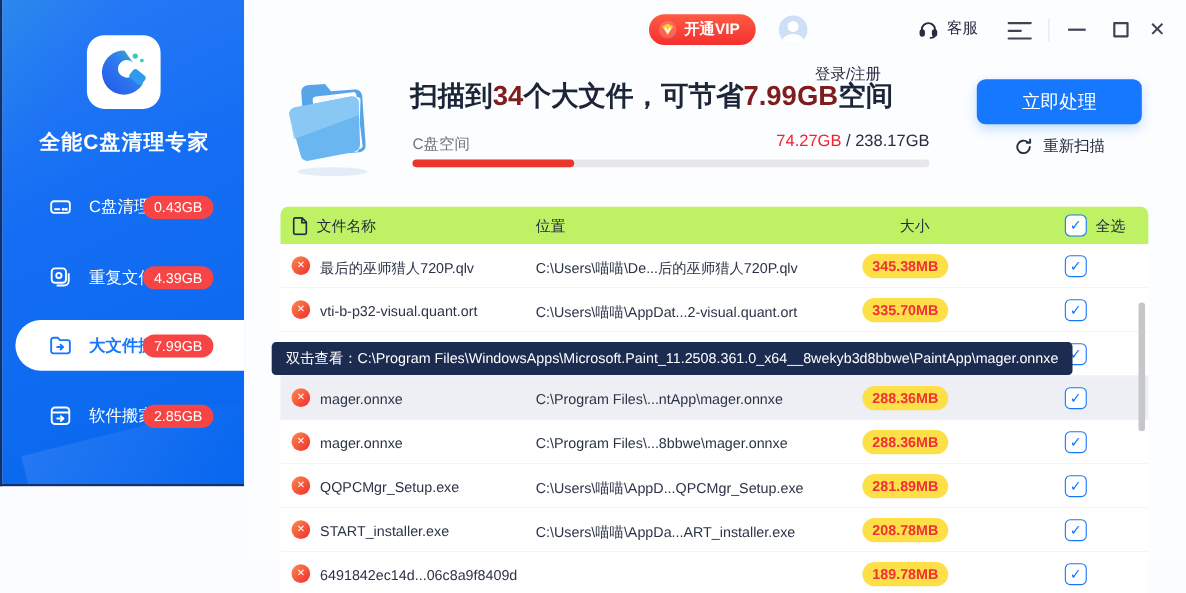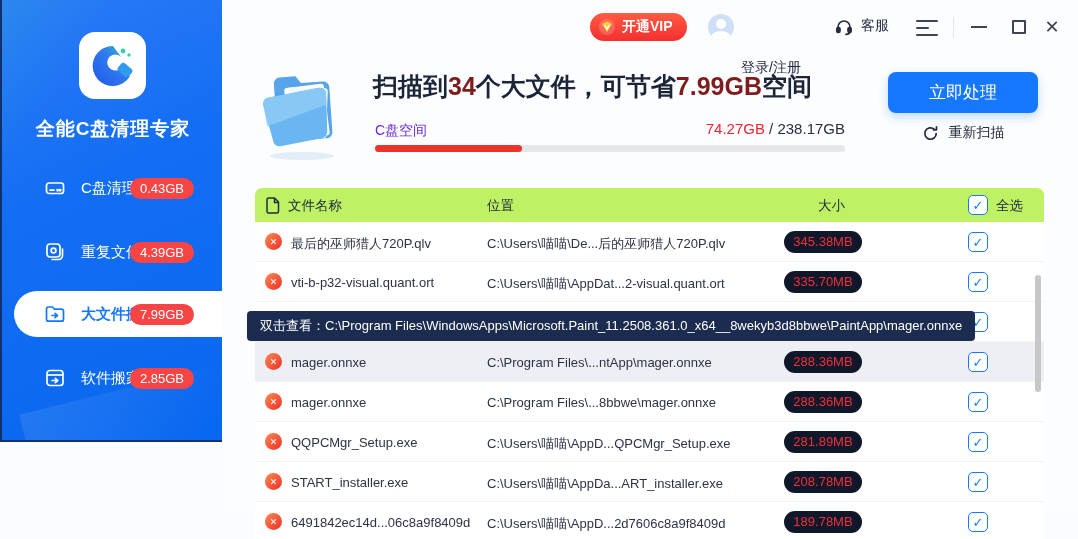--- a/index.html
+++ b/index.html
@@ -52,21 +52,21 @@
     justify-content:center; cursor:pointer; color:#3d4456; }
   .btn-min { left:742px; } .btn-max { left:782px; } .btn-close { left:815px; }
   .glyph-min { width:16px; height:2px; background:#3d4456; }
   .glyph-max { width:14px; height:14px; border:2px solid #3d4456; border-radius:1px; }
   .glyph-close { font-size:18px; line-height:1; }
 
   
   .folder-illu { position:absolute; left:30px; top:58px; }
   .scan-title { position:absolute; left:151px; top:70px; font-size:25px; font-weight:bold; color:#1c2438; white-space:nowrap; }
   .scan-title .red { color:#7f1d1d; }
-  .disk-label { position:absolute; left:153px; top:122px; font-size:14px; color:#6d28d9; }
+  .disk-label { position:absolute; left:153px; top:122px; font-size:14px; color:#737373; }
   .disk-usage { position:absolute; left:353px; top:120px; width:270px; text-align:right; font-size:15px; color:#272e42; }
   .disk-usage .used { color:#f5222d; }
   .progress-track { position:absolute; left:153px; top:145px; width:470px; height:7px; border-radius:4px; background:#e7e7e9; }
   .progress-fill { height:7px; border-radius:4px; background:#ea352b; width:31%; }
   .process-btn { position:absolute; left:666px; top:72px; width:150px; height:41px; background:#1677ff; color:#fff;
     font-size:17px; border:none; border-radius:8px; display:flex; align-items:center; justify-content:center;
     cursor:pointer; box-shadow:0 4px 10px rgba(22,119,255,0.25); }
   .rescan { position:absolute; left:666px; top:124px; width:150px; display:flex; align-items:center; justify-content:center;
     gap:10px; font-size:14px; color:#242b3e; cursor:pointer; }
 
@@ -82,21 +82,21 @@
     cursor:pointer; }
   .t-header .checkbox { position:absolute; left:713px; top:7px; }
   .t-row { height:40px; position:relative; border-bottom:1px solid #f1f3f6; background:#fff; font-size:13px; color:#2b3346; }
   .t-row.highlighted { background:#edeff5; }
   .x-icon { position:absolute; left:10px; top:11px; width:17px; height:17px; border-radius:50%;
     background:linear-gradient(135deg,#ff8a4d,#ee2c2c); color:#fff; font-size:9px; font-weight:bold;
     display:flex; align-items:center; justify-content:center; }
   .f-name { position:absolute; left:36px; top:13px; white-space:nowrap; }
   .f-path { position:absolute; left:232px; top:13px; white-space:nowrap; }
   .f-size-wrap { position:absolute; left:523px; top:9px; width:90px; display:flex; justify-content:center; }
-  .f-size { background:#0f172a; color:#ef3038; padding:3px 9px; border-radius:11px; font-size:13px; line-height:16px; }
+  .f-size { background:#fde047; color:#ef3038; padding:3px 9px; border-radius:11px; font-size:13px; line-height:16px;font-weight:bold; }
   .t-row .checkbox { position:absolute; left:713px; top:10px; }
 
   .tooltip { position:absolute; left:25px; top:311px; height:30px; line-height:30px; padding:0 13px;
     background:#1c2b50; color:#fff; font-size:13px; border-radius:4px; white-space:nowrap; z-index:5; }
   .scroll-thumb { position:absolute; left:813px; top:275px; width:6px; height:117px; background:#c7c7c9;
     border-radius:3px; cursor:pointer; z-index:6; }
 </style>
 </head>
 <body>
 
@@ -318,21 +318,20 @@
     <span class="f-path">C:\Users\喵喵\AppDa...ART_installer.exe</span>
     <span class="f-size-wrap">
               <span class="f-size">208.78MB</span>
             </span>
     <span class="checkbox">✓</span>
   </div>
 
   <div class="t-row">
     <span class="x-icon">✕</span>
     <span class="f-name">6491842ec14d...06c8a9f8409d</span>
-    <span class="f-path">C:\Users\喵喵\AppD...2d7606c8a9f8409d</span>
     <span class="f-size-wrap">
               <span class="f-size">189.78MB</span>
             </span>
     <span class="checkbox">✓</span>
   </div>
 </div>
     </div>
 
     <div class="tooltip">双击查看：C:\Program Files\WindowsApps\Microsoft.Paint_11.2508.361.0_x64__8wekyb3d8bbwe\PaintApp\mager.onnxe</div>
     <div class="scroll-thumb"></div>

